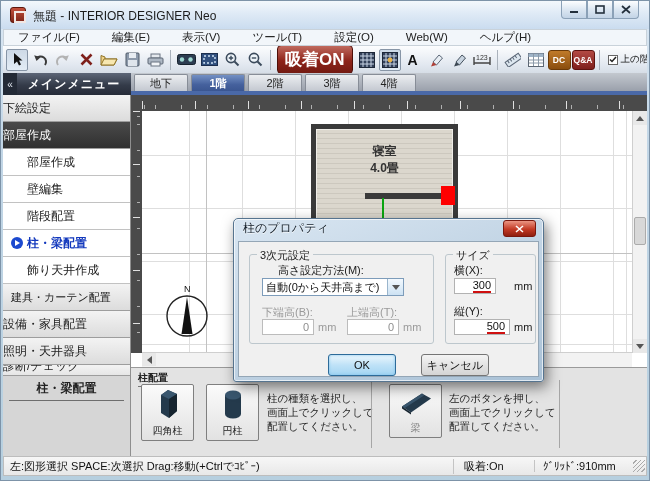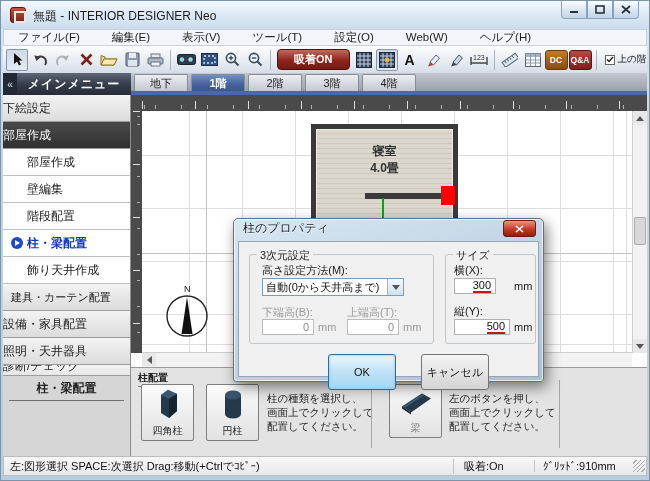--- a/index.html
+++ b/index.html
@@ -23,21 +23,21 @@
   .menubar{position:absolute;left:2px;top:28px;right:2px;height:17px;background:#f2f6fa;
     border:1px solid #c9d2da;box-sizing:border-box;display:flex;align-items:center;padding-left:6px;gap:16px;}
   .menu-item{font-size:11.5px;color:#222;padding:0 8px;line-height:15px;}
   
   .toolbar{position:absolute;left:2px;top:45px;right:2px;height:28px;
     background:linear-gradient(#fcfdfe,#e2e8f0 70%,#d6dde6);border-bottom:1px solid #b3bac3;
     box-sizing:border-box;display:flex;align-items:center;padding:0 3px;gap:1px;overflow:hidden;}
   .tbtn{width:22px;height:22px;flex:0 0 auto;display:flex;align-items:center;justify-content:center;border-radius:2px;}
   .tbtn.pressed{border:1px solid #8795a6;background:linear-gradient(#cdd9e6,#e3ecf5);box-sizing:border-box;}
   .tsep{width:1px;height:20px;background:#aab2bc;margin:0 3px;flex:0 0 auto;}
-  .snap-btn{flex:0 0 auto;padding:2px 16px;font-size:11px;font-weight:bold;color:#fff;
+  .snap-btn{flex:0 0 auto;padding:2px 7px;font-size:17px;font-weight:bold;color:#fff;
     background:linear-gradient(#c06a5e,#8e241a 55%,#731a12);border:1px solid #4e0f09;border-radius:4px;margin:0 2px;}
   .badge{flex:0 0 auto;width:21px;height:18px;border-radius:3px;color:#fff;font-size:8.5px;font-weight:bold;
     display:flex;align-items:center;justify-content:center;}
   .badge.dc{background:linear-gradient(#c07a2a,#8a4d0e);border:1px solid #6b3a08;}
   .badge.qa{background:linear-gradient(#b34a44,#7e1f1c);border:1px solid #5d1310;}
   .atool{font-size:14px;font-weight:bold;color:#111;}
   .cbcol{display:flex;gap:9px;margin-left:4px;flex:0 0 auto;}
   .cb{display:flex;align-items:center;gap:3px;font-size:9.5px;color:#111;white-space:nowrap;}
   .cbbox{width:10px;height:10px;background:#fff;border:1px solid #666;box-sizing:border-box;
     display:flex;align-items:center;justify-content:center;}
@@ -144,21 +144,21 @@
     display:flex;align-items:center;}
   .combo-text{flex:1;font-size:11px;color:#111;padding-left:3px;white-space:nowrap;overflow:hidden;}
   .combo-arrow{width:15px;align-self:stretch;border-left:1px solid #9ab5cc;
     background:linear-gradient(#f3f9fe,#cde2f3);display:flex;align-items:center;justify-content:center;}
   .field{position:absolute;height:16px;background:#fff;border:1px solid #b2b2b2;box-sizing:border-box;
     display:flex;align-items:center;justify-content:flex-end;padding-right:4px;font-size:11px;}
   .field.dis{color:#8f8f8f;border-color:#bcbcbc;}
   .redline{border-bottom:2px solid #cf1010;line-height:11px;color:#111;}
   .unit{position:absolute;font-size:11px;color:#1a1a1a;}
   .unit.dis{color:#9a9a9a;}
-  .dbtn{position:absolute;width:68px;height:36px;font-size:11px;display:flex;align-items:center;justify-content:center;
+  .dbtn{position:absolute;width:68px;height:22px;font-size:11px;display:flex;align-items:center;justify-content:center;
     border-radius:3px;box-sizing:border-box;color:#111;}
   .dbtn.ok{background:linear-gradient(#ecf7fd,#bfe2f7 50%,#a4d5f3);border:1px solid #2d6b99;
     box-shadow:inset 0 0 3px #7fc2ea;}
   .dbtn.cancel{background:linear-gradient(#f4f4f4,#e4e4e4 50%,#d4d4d4);border:1px solid #757575;}
 </style>
 </head>
 <body>
 
 <div id="win">
 
@@ -485,21 +485,21 @@
       <div class="dlg-close">
         <svg width="9" height="8">
             <path d="M1 1 L8 7 M8 1 L1 7" stroke="#fff" stroke-width="1.6"></path>
           </svg>
       </div>
     </div>
     <div class="dlg-body">
 
       <div class="grp" style="left:10px;top:12px;width:183px;height:88px;">
         <span class="grp-legend">3次元設定</span>
-        <span class="dlbl" style="left:12px;top:8px;">高さ設定方法(M):</span>
+        <span class="dlbl" style="left:28px;top:8px;">高さ設定方法(M):</span>
         <div class="combo" style="left:12px;top:23px;width:142px;">
           <span class="combo-text">自動(0から天井高まで)</span>
           <span class="combo-arrow">
               <span class="tri-dn"></span>
             </span>
         </div>
         <span class="dlbl dis" style="left:12px;top:50px;">下端高(B):</span>
         <span class="dlbl dis" style="left:97px;top:50px;">上端高(T):</span>
         <div class="field dis" style="left:12px;top:64px;width:52px;">
           <span>0</span>

